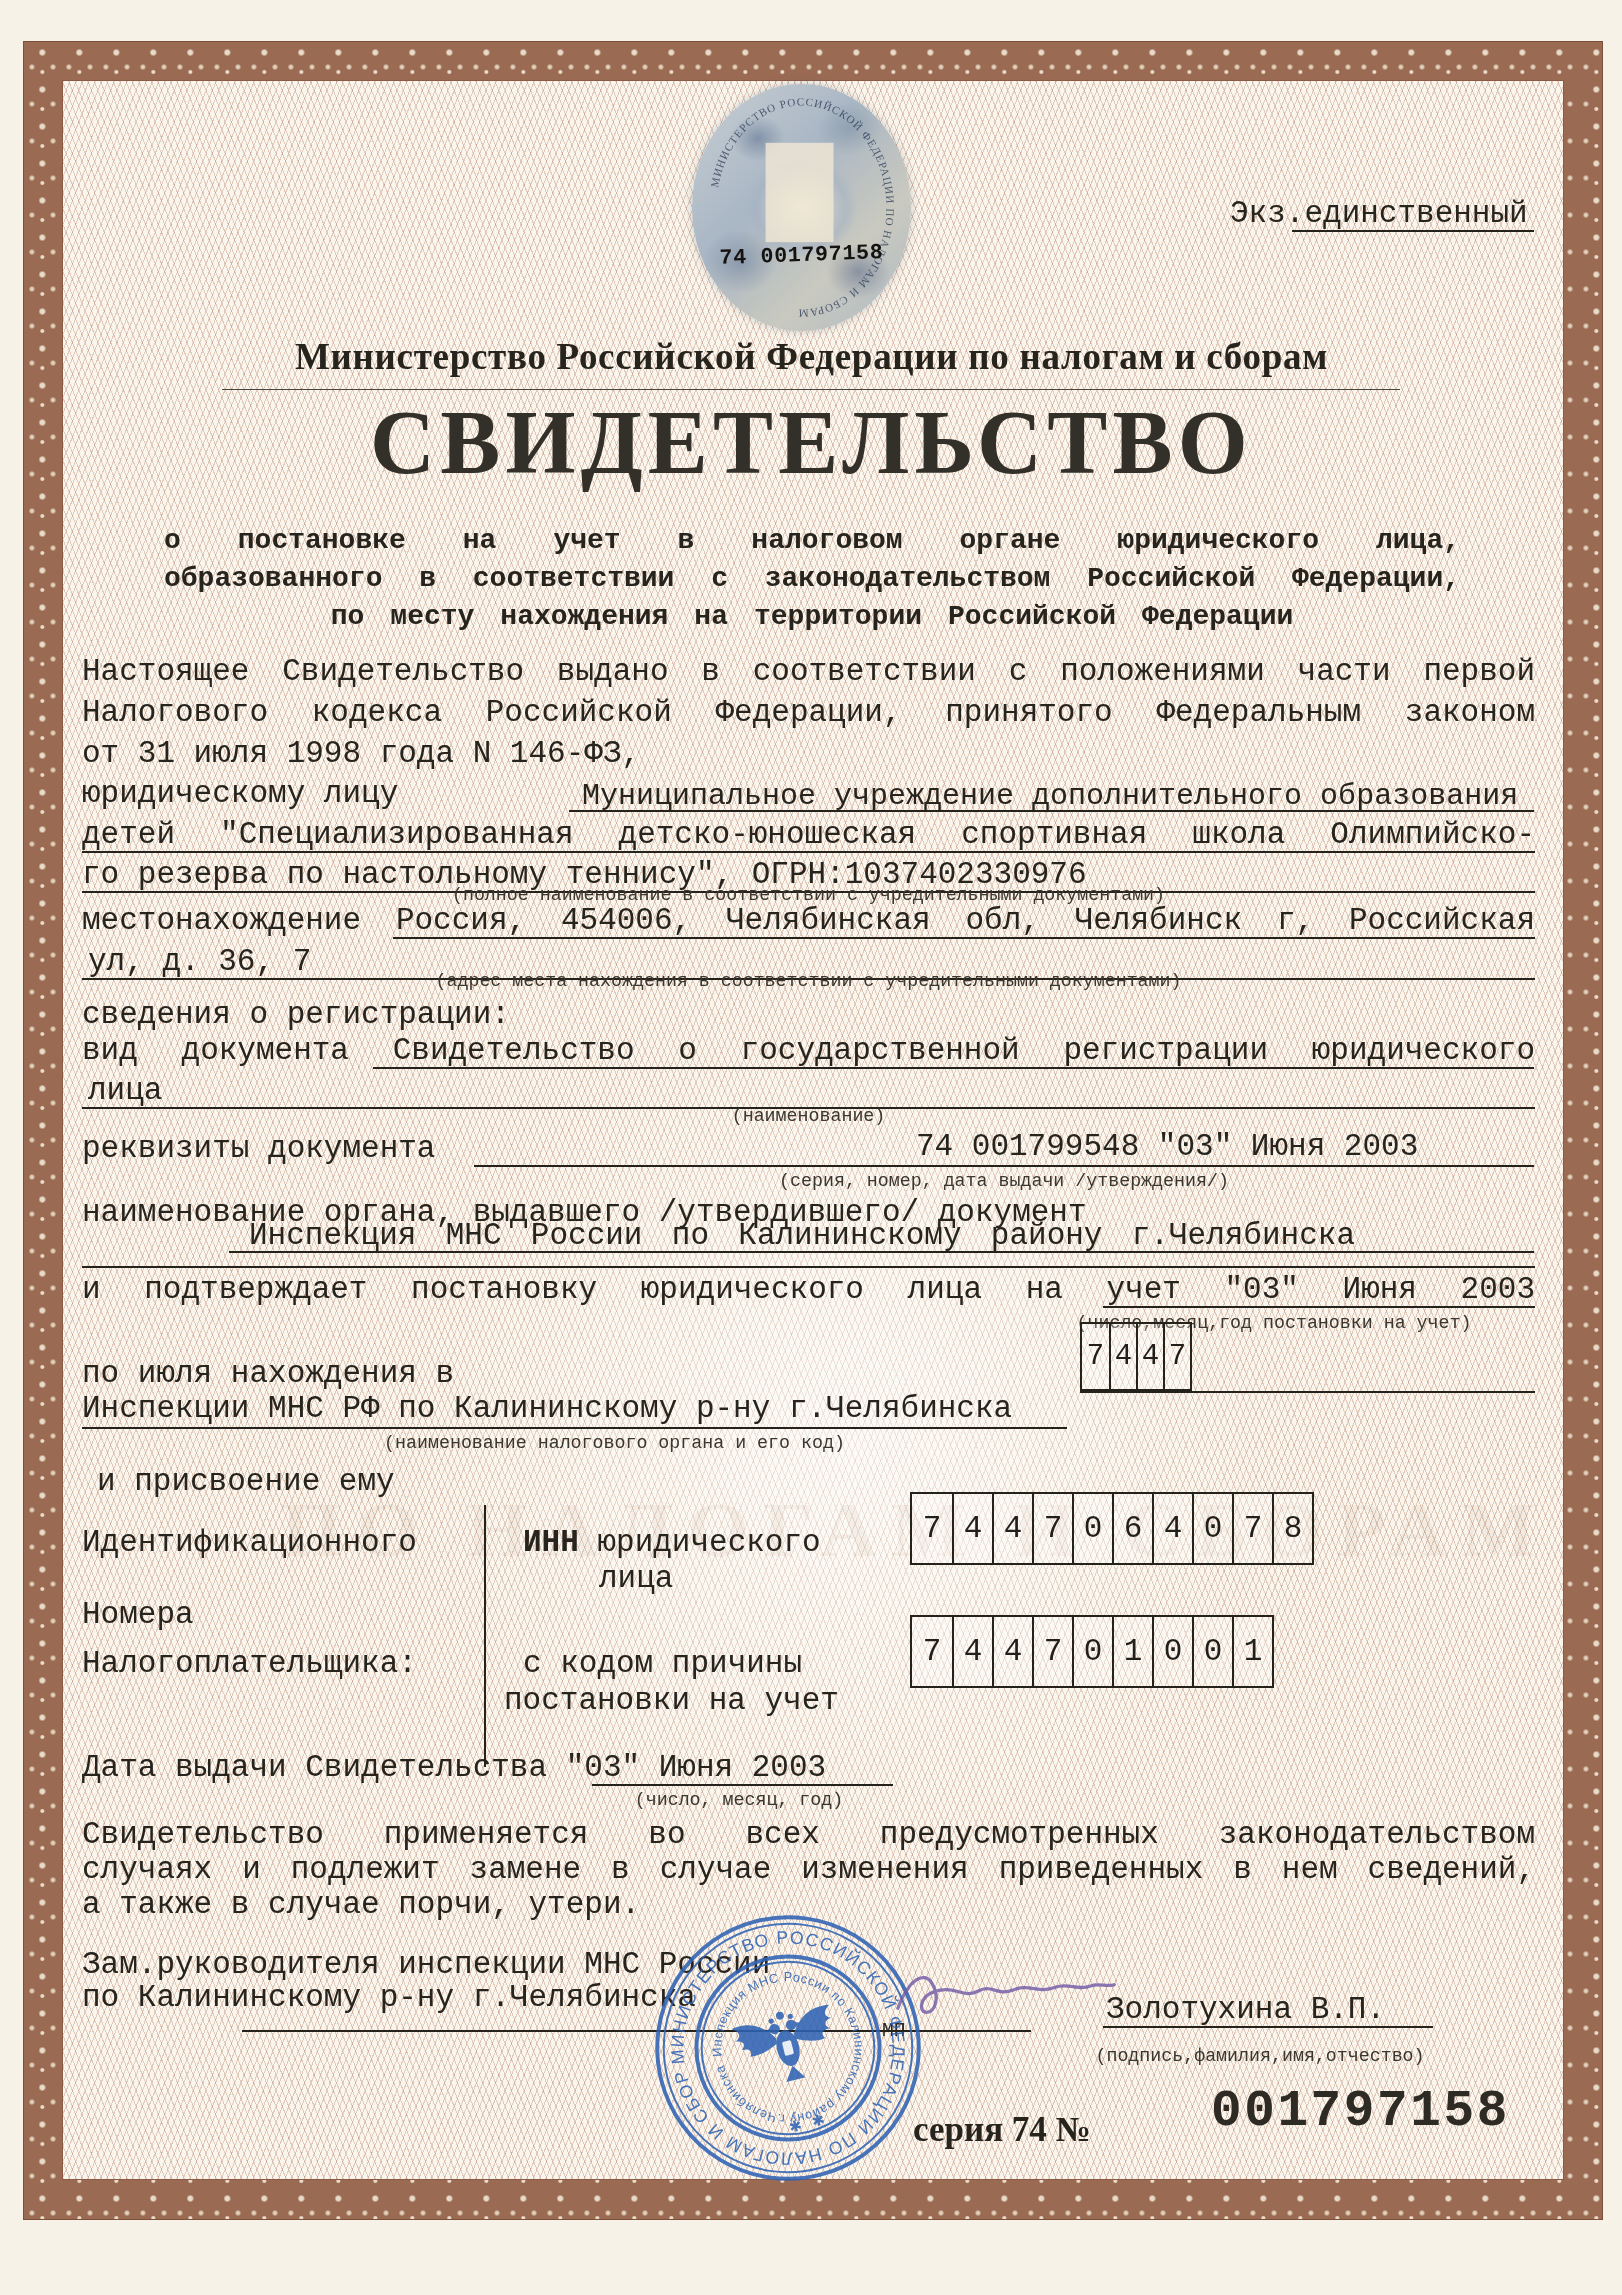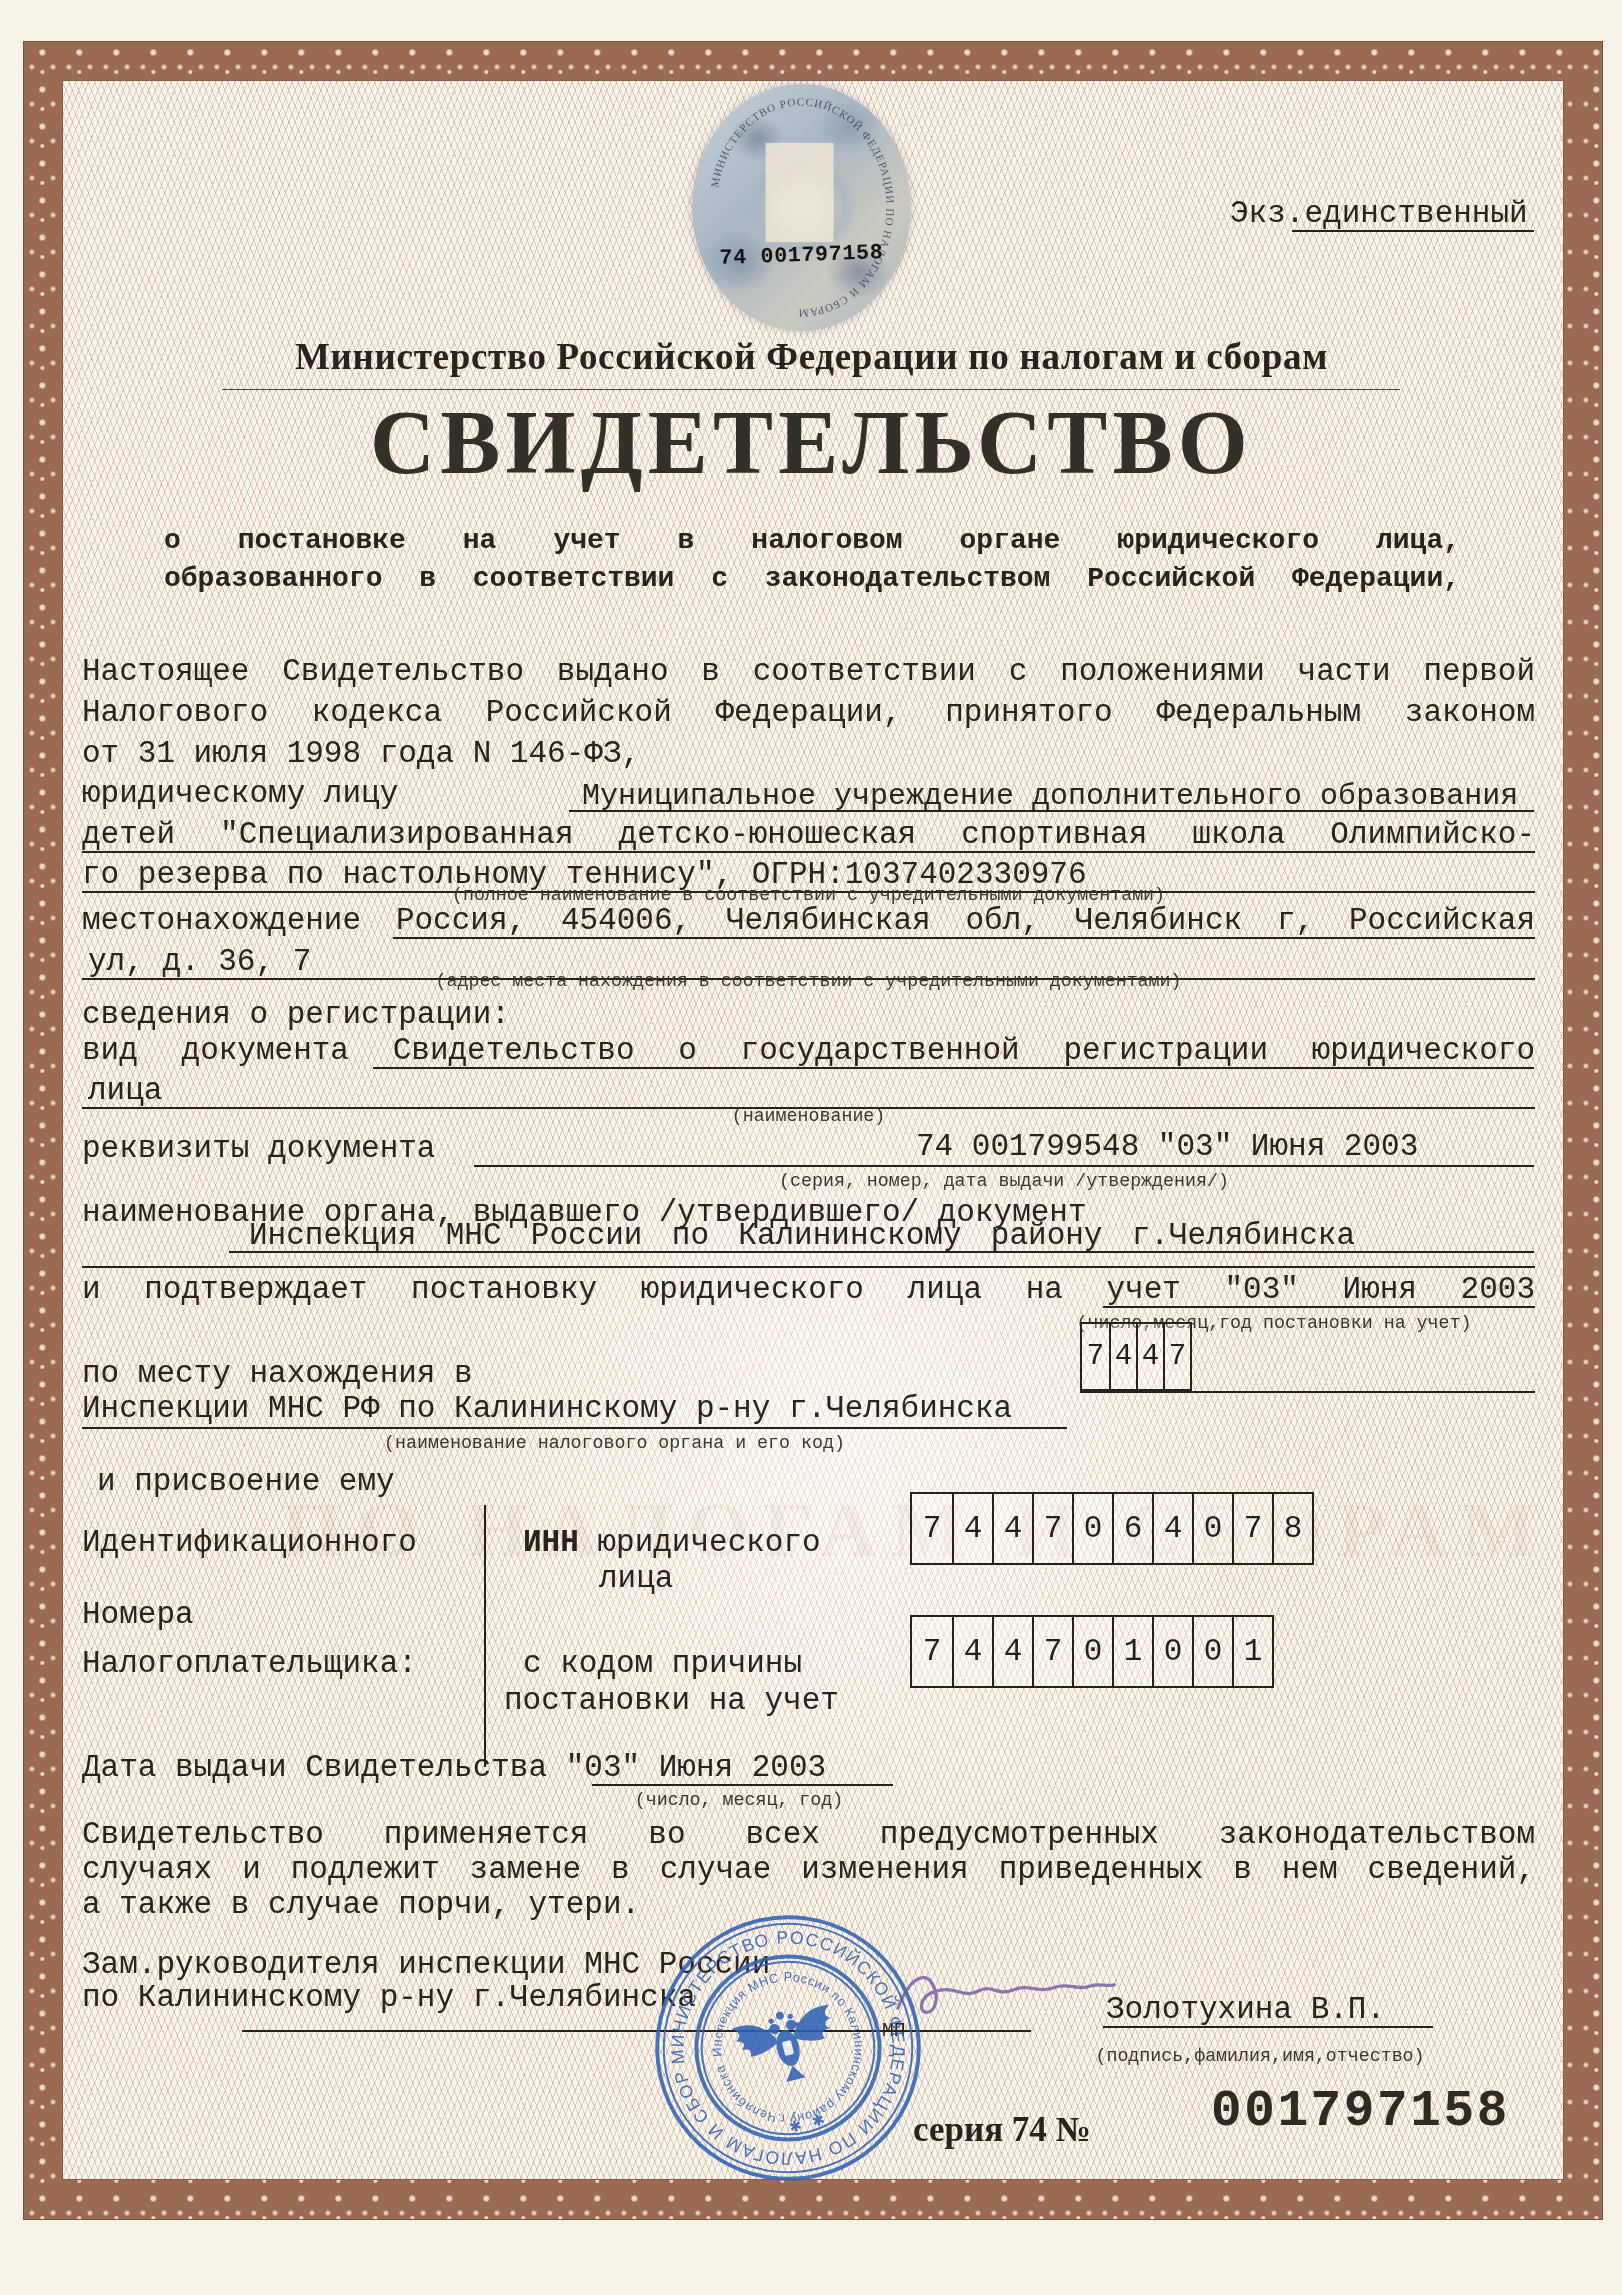--- a/index.html
+++ b/index.html
@@ -102,20 +102,21 @@
   <div class="t" style="left:1214px; top:196px;margin-left:16px;"><span>Экз.</span><span class="exv">единственный</span></div>
   <div class="rule" style="left:1292px; top:230px; width:242px;"></div>
 
   <div class="t serif bold ctr" style="left:0; top:339px; width:1623px; font-size:37px; letter-spacing:0.7px;">Министерство Российской Федерации по налогам и сборам</div>
   <div class="rule thin" style="left:222px; top:389px; width:1178px;"></div>
 
   <div class="t serif bold ctr" style="left:0; top:397px; width:1623px; font-size:90px; line-height:92px; letter-spacing:5.2px; color:#33302a;">СВИДЕТЕЛЬСТВО</div>
 
   <div class="t bold jl" style="left:164px; top:523px; width:1296px; font-size:28px;">о постановке на учет в налоговом органе юридического лица,</div>
   <div class="t bold jl" style="left:164px; top:561px; width:1296px; font-size:28px;">образованного в соответствии с законодательством Российской Федерации,</div>
+  <div class="t bold ctr" style="left:164px; top:599px; width:1296px; font-size:28px; word-spacing:9.2px;">по месту нахождения на территории Российской Федерации</div>
 
   <div class="t jl" style="left:82px; top:654px; width:1453px;">Настоящее Свидетельство выдано в соответствии с положениями части первой</div>
   <div class="t jl" style="left:82px; top:695px; width:1453px;">Налогового кодекса Российской Федерации, принятого Федеральным законом</div>
   <div class="t" style="left:82px; top:736px;">от 31 июля 1998 года N 146-ФЗ,</div>
 
   <div class="t" style="left:82px; top:776px;text-align:right;">юридическому лицу</div>
   <div class="t" style="left:582px; top:779px; font-size:30px;">Муниципальное учреждение дополнительного образования</div>
   <div class="rule" style="left:569px; top:810px; width:965px;"></div>
   <div class="t jl" style="left:82px; top:817px; width:1453px;">детей "Специализированная детско-юношеская спортивная школа Олимпийско-</div>
   <div class="rule" style="left:82px; top:851px; width:1453px;"></div>
@@ -143,21 +144,21 @@
 
   <div class="t" style="left:82px; top:1195px;">наименование органа, выдавшего /утвердившего/ документ</div>
   <div class="t jl" style="left:249px; top:1218px; width:1106px;">Инспекция МНС России по Калининскому району г.Челябинска</div>
   <div class="rule" style="left:229px; top:1251px; width:1305px;"></div>
   <div class="rule" style="left:82px; top:1266px; width:1453px;"></div>
 
   <div class="t jl" style="left:82px; top:1272px; width:1453px;"><span>и подтверждает постановку юридического лица на учет</span> <span>"03" Июня 2003</span></div>
   <div class="rule" style="left:1103px; top:1306px; width:432px;"></div>
   <div class="t cap ctr" style="left:1014px; top:1313px; width:520px;">(число,месяц,год постановки на учет)</div>
 
-  <div class="t" style="left:82px; top:1356px;">по месту нахождения в</div>
+  <div class="t" style="left:82px; top:1356px;">по июля нахождения в</div>
   <div class="dbox" style="left:1080px; top:1322px;">
     <span class="dcell c4">7</span>
     <span class="dcell c4">4</span>
     <span class="dcell c4">4</span>
     <span class="dcell c4">7</span>
   </div>
   <div class="rule" style="left:1080px; top:1391px; width:455px;"></div>
   <div class="t" style="left:82px; top:1391px;">Инспекции МНС РФ по Калининскому р-ну г.Челябинска</div>
   <div class="rule" style="left:82px; top:1427px; width:985px;"></div>
   <div class="t cap ctr" style="left:222px; top:1433px; width:785px;">(наименование налогового органа и его код)</div>

